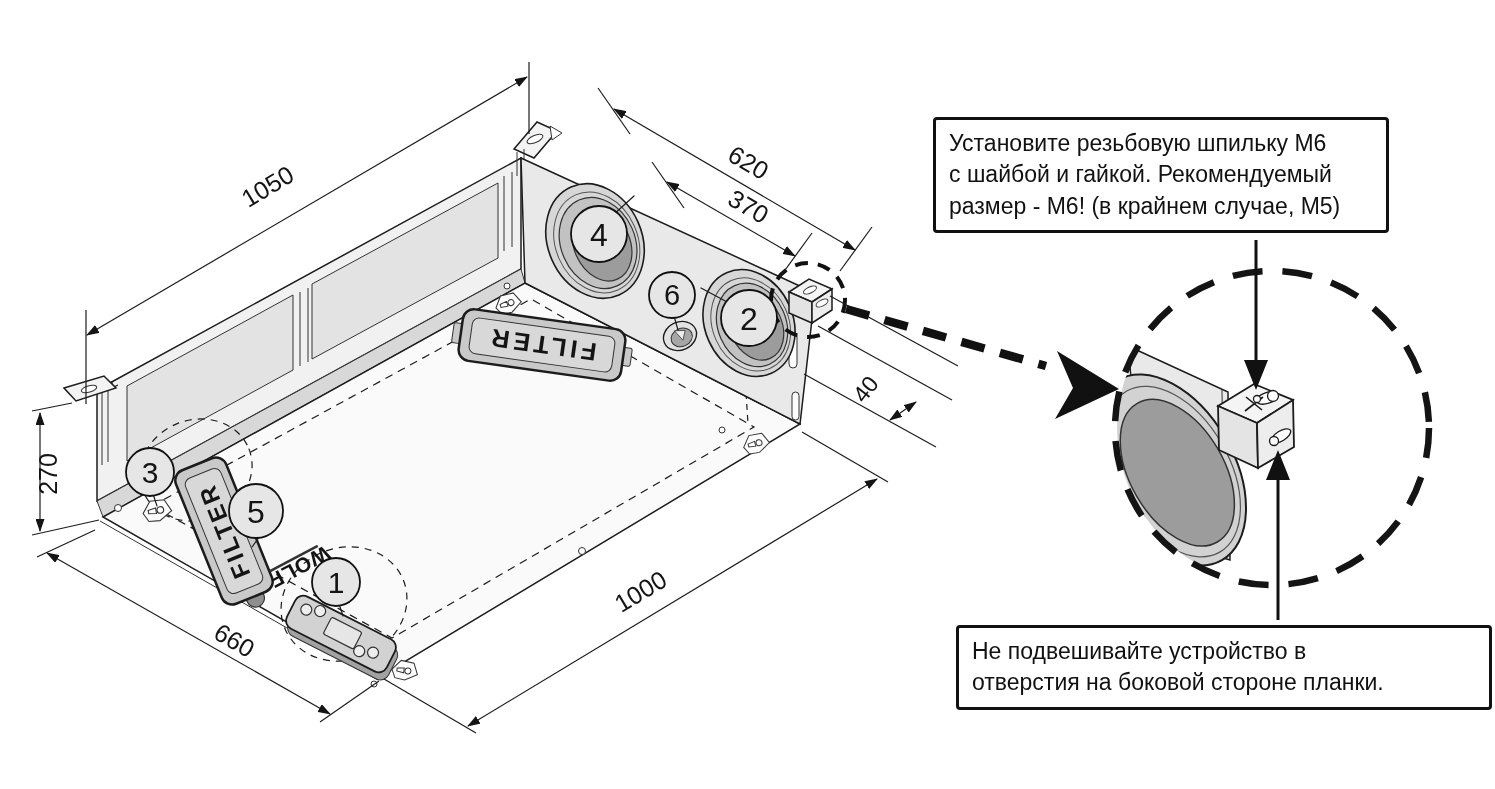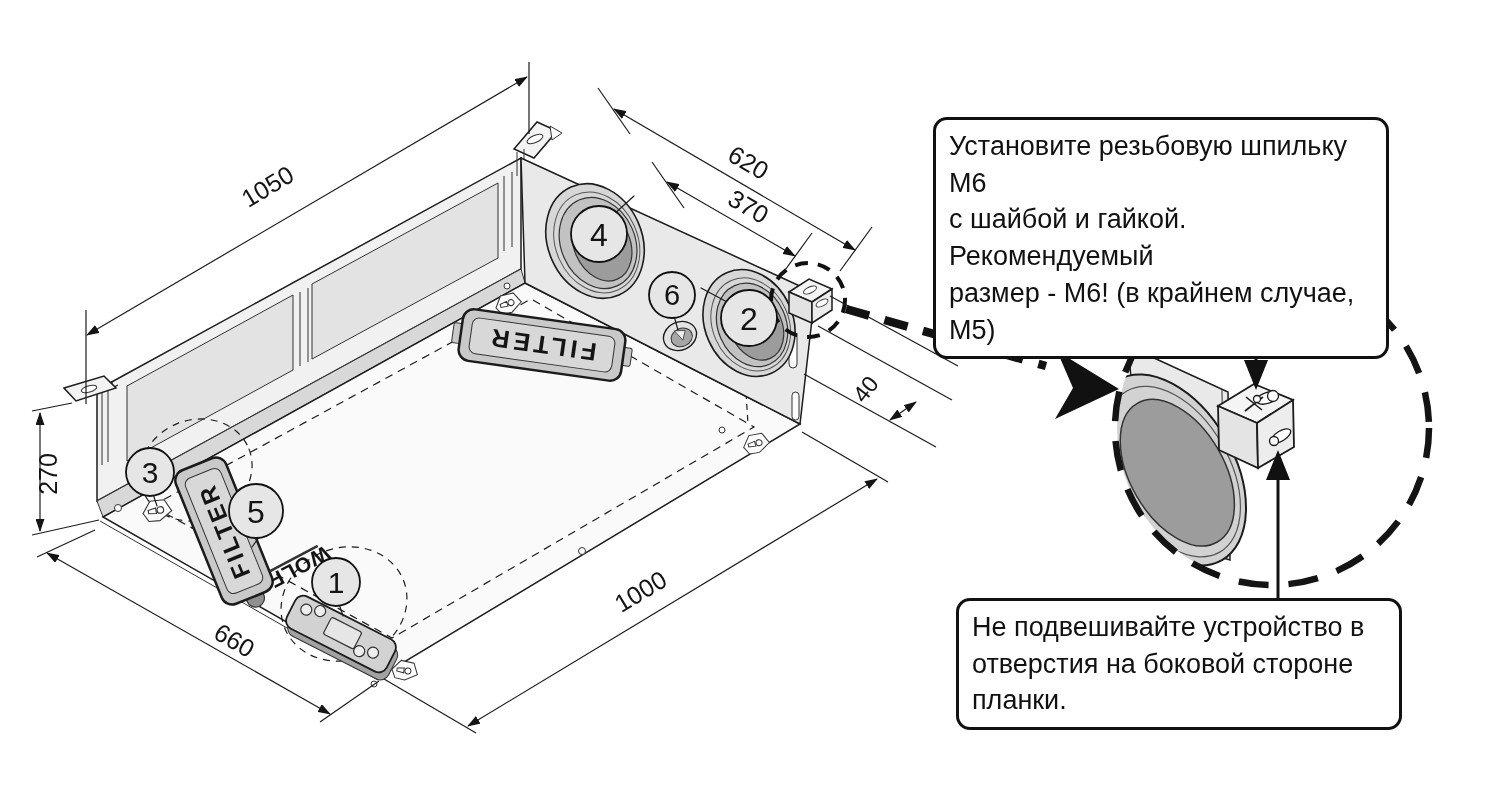--- a/index.html
+++ b/index.html
@@ -1,23 +1,23 @@
 <!DOCTYPE html>
 <html><head>
 <meta charset="utf-8">
 <style>
   html,body{margin:0;padding:0;background:#fff;}
   #stage{position:relative;width:1495px;height:789px;background:#fff;overflow:hidden;
          font-family:"Liberation Sans",sans-serif;}
   #stage svg{position:absolute;left:0;top:0;}
-  .note-box{position:absolute;box-sizing:border-box;border:3px solid #111;border-radius:14px;
-            background:#fff;padding:8px 13px;font-size:27px;line-height:1.36;color:#111;
+  .note-box{position:absolute;box-sizing:border-box;border:3px solid #111;border-radius:4px;
+            background:#fff;padding:8px 13px;font-size:23px;line-height:1.36;color:#111;
             white-space:pre-line;font-family:"Liberation Sans",sans-serif;}
   #note-stud{left:933px;top:117px;width:456px;}
-  #note-warning{left:956px;top:598px;width:446px;}
+  #note-warning{left:956px;top:625px;width:536px;}
   text{font-family:"Liberation Sans",sans-serif;fill:#141414;}
   .dim-label{font-size:25px;}
   .callout-num{font-size:32px;}
   .thin{stroke:#1c1c1c;stroke-width:1.2;fill:none;}
   .edge{stroke:#1c1c1c;stroke-width:1.5;}
   .edge2{stroke:#333;stroke-width:1;}
 </style>
 </head>
 <body>
 

